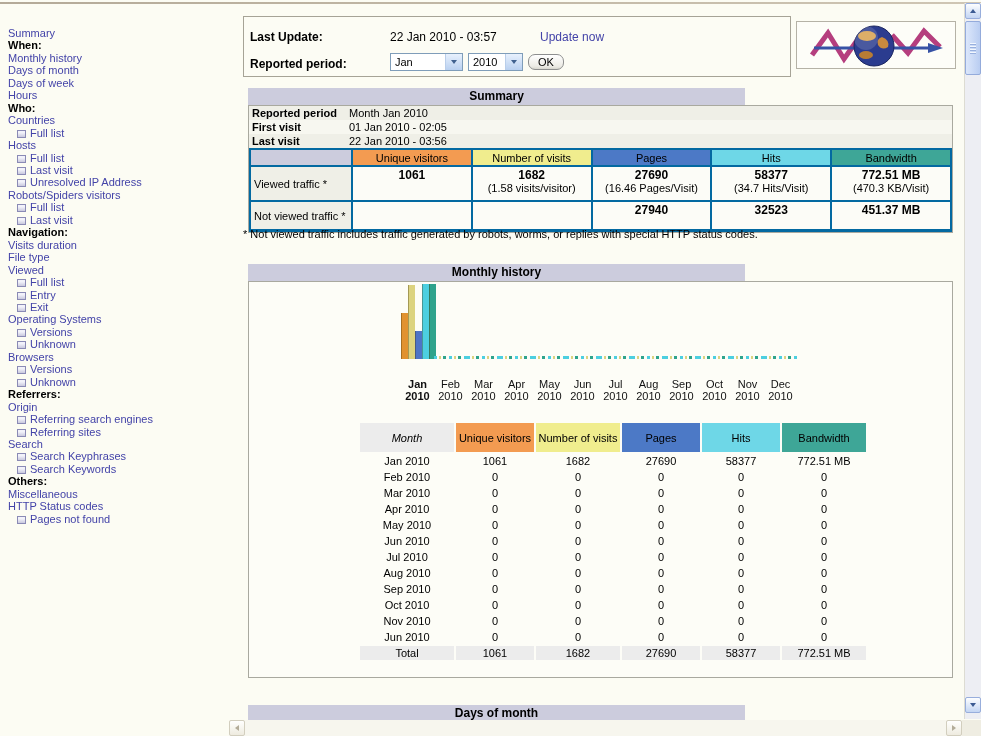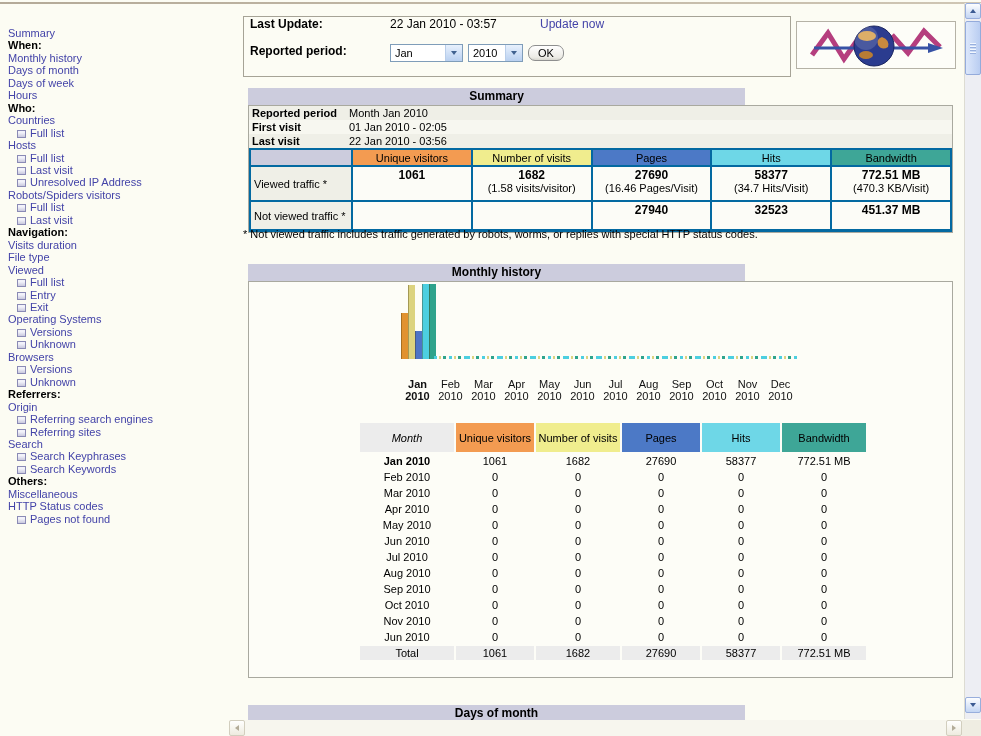--- a/index.html
+++ b/index.html
@@ -15,21 +15,21 @@
   #menu{margin-top:11px;font-size:11px;line-height:12.45px}
   .mi{white-space:nowrap}
   .mi-link{color:#4343A8;cursor:pointer}
   .mi-header{font-weight:bold;color:#000}
   .mi-sub{color:#4343A8;padding-left:9px;cursor:pointer}
   .subicon{display:inline-block;width:9px;height:8px;margin-right:4px;box-sizing:border-box;
            border:1px solid #8A8AB5;background:linear-gradient(#F2F2FA 30%,#C9C9DE);vertical-align:-1px}
   
   .main{position:absolute;left:240px;top:16px;width:718px}
   .infobox{position:absolute;left:3px;top:0;width:546px;height:59px;border:1px solid #A6A396;background:#FCFCF4}
-  .irow{height:27px;display:flex;align-items:flex-start;padding-left:6px;font-size:12px}
+  .irow{height:27px;display:flex;align-items:flex-end;padding-left:6px;font-size:12px}
   .irow .ilabel{font-weight:bold;width:140px}
   .irow .ivalue{width:150px}
   .ilink{color:#4343A8;cursor:pointer;text-decoration:none}
   .ictrls{display:flex;align-items:center;gap:5px}
   .xpsel{display:inline-flex;align-items:stretch;border:1px solid #7F9DB9;background:#fff;height:18px;box-sizing:border-box}
   .xpsel .v{font-size:11px;padding:2px 4px 0 4px;min-width:46px}
   .xpsel.yr .v{min-width:28px}
   .xpsel .db{width:16px;background:linear-gradient(#E8F1FD,#B9D0F0);border-left:1px solid #B9CEEA;
              display:flex;align-items:center;justify-content:center}
   .xpsel .db::after{content:'';border-left:3px solid transparent;border-right:3px solid transparent;border-top:4px solid #40618F}
@@ -65,21 +65,21 @@
         background:repeating-linear-gradient(90deg,#4CCFE0 0 3px,transparent 3px 5px,#DCD37F 5px 7px,transparent 7px 9px,#2FA38C 9px 12px,transparent 12px 15px)}
   #months{position:absolute;left:152px;top:97px;display:flex}
   .mslot{width:33px;text-align:center;font-size:11px;display:flex;flex-direction:column;line-height:11.5px;color:#111}
   .mslot.cur{font-weight:bold}
   .montable{position:absolute;left:109px;top:139px;border-collapse:separate;border-spacing:2px;
             font-size:11px;text-align:center;table-layout:fixed}
   .mch{height:29px;padding:0 2px}
   .mch:nth-child(1){width:90px}.mch:nth-child(2){width:74px}.mch:nth-child(3){width:80px}
   .mch:nth-child(4){width:74px}.mch:nth-child(5){width:74px}.mch:nth-child(6){width:80px}
   #mon-body td{height:14px;padding:0}
-  #mon-body tr.first td:first-child{font-weight:bold}
+  #mon-body tr.first td:first-child{font-weight:normal}
   #mon-body tr.total td{background:#ECECEC}
   
   .vscroll{position:absolute;right:0;top:3px;width:17px;height:716px;background:#EDEEF3;border-left:1px solid #DDDCD2;box-sizing:border-box}
   .sbtn{position:absolute;left:0;width:16px;height:16px;border:1px solid #98AEDC;border-radius:2px;box-sizing:border-box;
         background:linear-gradient(#FDFEFF,#C3D5F3);display:flex;align-items:center;justify-content:center;cursor:pointer}
   .sbtn.up{top:0}.sbtn.down{top:694px}
   .tri-up{border-left:3px solid transparent;border-right:3px solid transparent;border-bottom:4px solid #3C5B93}
   .tri-down{border-left:3px solid transparent;border-right:3px solid transparent;border-top:4px solid #3C5B93}
   .vthumb{position:absolute;left:0;top:18px;width:16px;height:54px;border:1px solid #94ABDB;border-radius:2px;box-sizing:border-box;
           background:linear-gradient(90deg,#DCE7FB,#B9CDF1);cursor:pointer}

